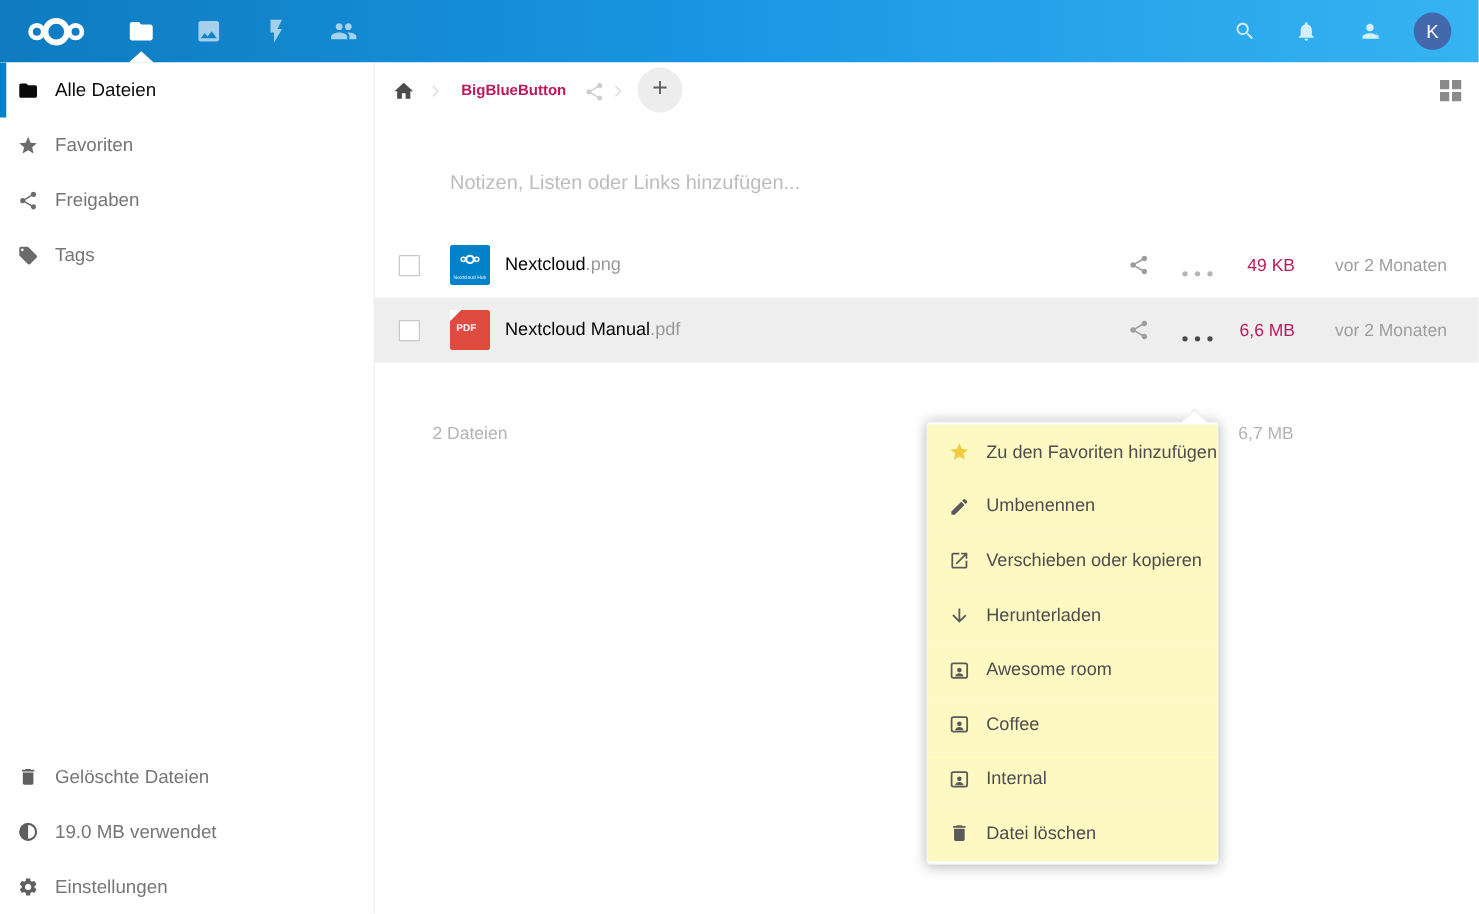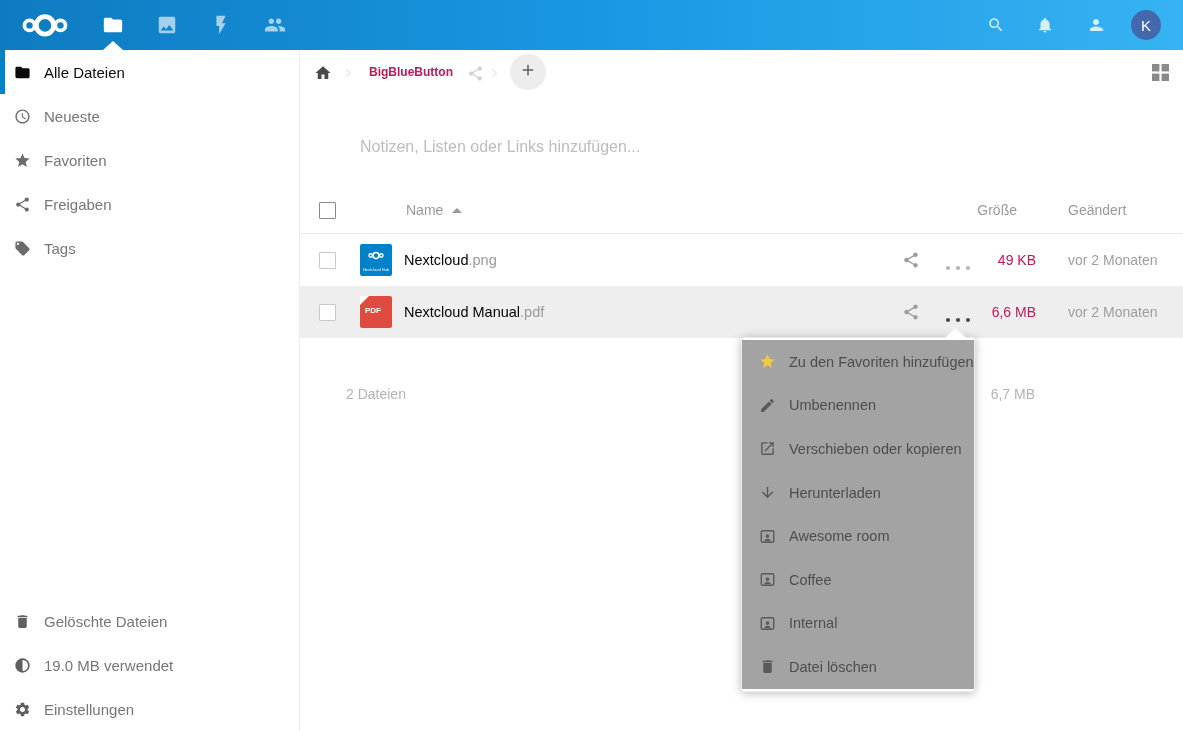--- a/index.html
+++ b/index.html
@@ -73,21 +73,21 @@
   .sum-count{position:absolute;left:46px;top:0;line-height:64px;font-size:14px;color:#b3b3b3;}
   .sum-size{position:absolute;left:615px;top:0;width:120px;line-height:64px;font-size:14px;color:#b3b3b3;text-align:right;}
   .colhead.size{left:597px;width:120px;text-align:right;}
   .colhead.mod{left:768px;}
 
   
   .ctx-menu{position:absolute;left:741px;top:337px;width:234px;background:#fff;border:1px solid #ececec;border-radius:3px;
     box-shadow:0 1px 10px rgba(77,77,77,.40);z-index:10;padding:2px 0;}
   .ctx-caret{position:absolute;left:206px;top:-8px;width:15px;height:15px;background:#fff;transform:rotate(45deg);
     border-left:1px solid #ececec;border-top:1px solid #ececec;}
-  .ctx-item{position:relative;height:43.6px;display:flex;align-items:center;padding-left:17px;cursor:pointer;background:#a3a3a3;}
+  .ctx-item{position:relative;height:43.6px;display:flex;align-items:center;padding-left:17px;cursor:pointer;background:#fef9c3;}
   .ctx-item .ctx-icon{width:17px;height:17px;flex:0 0 17px;margin-right:13px;}
   .ctx-item .ctx-icon svg{width:17px;height:17px;}
   .ctx-label{font-size:14.5px;color:#4d4d4d;white-space:nowrap;}
 </style>
 </head>
 <body>
 
 <div class="screen">
 
   <div class="topbar">
@@ -149,28 +149,20 @@
       <span class="nav-icon">
         <svg viewBox="0 0 24 24" fill="#0a0a0a">
             <path d="M10 4H4c-1.1 0-2 .9-2 2v12c0 1.1.9 2 2 2h16c1.1 0 2-.9 2-2V8c0-1.1-.9-2-2-2h-8l-2-2z"></path>
           </svg>
       </span>
       <span class="nav-label">Alle Dateien</span>
     </div>
     <div class="nav-item">
       <span class="nav-icon">
         <svg viewBox="0 0 24 24" fill="#6b6b6b">
-            <path d="M12 2C6.5 2 2 6.5 2 12s4.5 10 10 10 10-4.5 10-10S17.5 2 12 2zm0 18c-4.4 0-8-3.6-8-8s3.6-8 8-8 8 3.6 8 8-3.6 8-8 8zm.5-13H11v6l5.2 3.2.8-1.3-4.5-2.7z"></path>
-          </svg>
-      </span>
-      <span class="nav-label">Neueste</span>
-    </div>
-    <div class="nav-item">
-      <span class="nav-icon">
-        <svg viewBox="0 0 24 24" fill="#6b6b6b">
             <path d="M12 17.27L18.18 21l-1.64-7.03L22 9.24l-7.19-.61L12 2 9.19 8.63 2 9.24l5.46 4.73L5.82 21z"></path>
           </svg>
       </span>
       <span class="nav-label">Favoriten</span>
     </div>
     <div class="nav-item">
       <span class="nav-icon">
         <svg viewBox="0 0 24 24" fill="#6b6b6b">
             <path d="M18 16.08c-.76 0-1.44.3-1.96.77L8.91 12.7c.05-.23.09-.46.09-.7s-.04-.47-.09-.7l7.05-4.11c.54.5 1.25.81 2.04.81 1.66 0 3-1.34 3-3s-1.34-3-3-3-3 1.34-3 3c0 .24.04.47.09.7L8.04 9.81C7.5 9.31 6.79 9 6 9c-1.66 0-3 1.34-3 3s1.34 3 3 3c.79 0 1.5-.31 2.04-.81l7.12 4.16c-.05.21-.08.43-.08.65 0 1.61 1.31 2.92 2.92 2.92 1.61 0 2.92-1.31 2.92-2.92s-1.31-2.92-2.92-2.92z"></path>
           </svg>
@@ -251,27 +243,20 @@
           <rect x="10.6" y="1" width="7.4" height="7.4"></rect>
           <rect x="1" y="10.6" width="7.4" height="7.4"></rect>
           <rect x="10.6" y="10.6" width="7.4" height="7.4"></rect>
         </svg>
     </div>
 
     <div class="notes-hint">Notizen, Listen oder Links hinzufügen...</div>
 
     <div class="filelist">
 
-      <div class="frow header">
-        <div class="cb"></div>
-        <div class="colhead" style="left:106px;">Name</div>
-        <div class="sortarrow"></div>
-        <div class="colhead size">Größe</div>
-        <div class="colhead mod">Geändert</div>
-      </div>
 
       <div class="frow file">
         <div class="cb"></div>
         <div class="thumb nc">
           <svg viewBox="0 0 62 24">
               <g fill="none" stroke="#ffffff">
             <circle cx="16" cy="12" r="4.9" stroke-width="3.6"></circle>
             <circle cx="31" cy="12" r="8.4" stroke-width="4.6"></circle>
             <circle cx="46" cy="12" r="4.9" stroke-width="3.6"></circle>
           </g>

